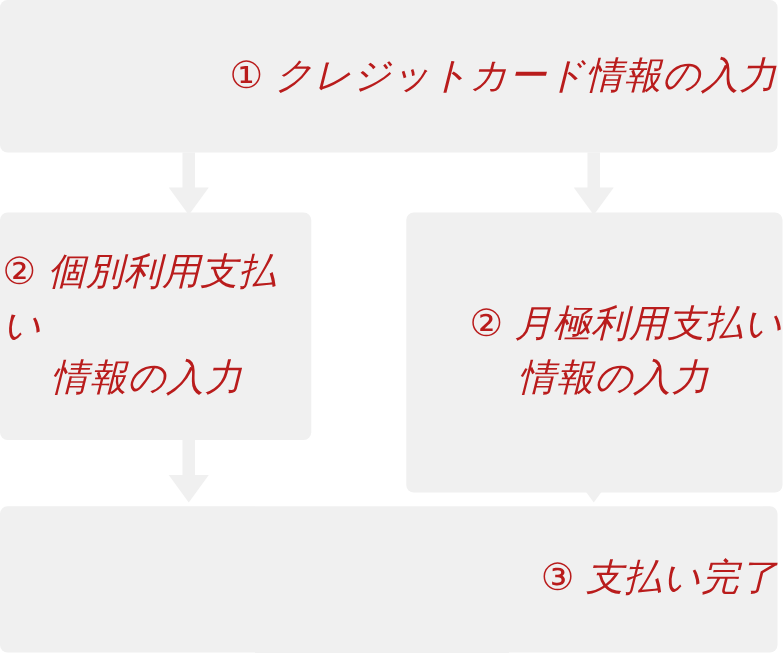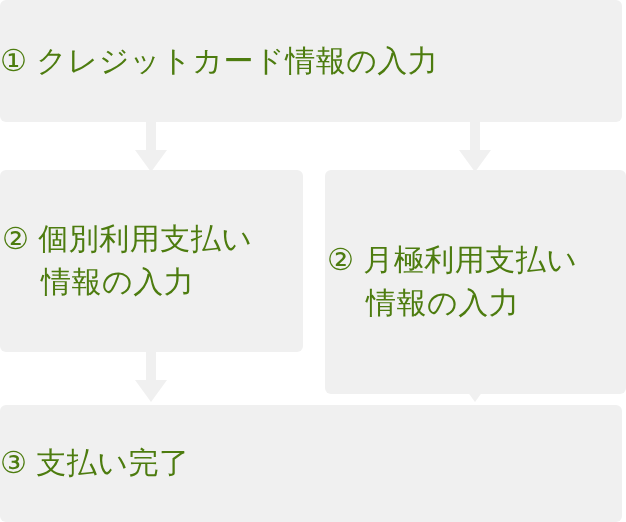--- a/index.html
+++ b/index.html
@@ -21,40 +21,41 @@
   }
 
   
   .box {
     position: absolute;
     background: #f0f0f0;
     border-radius: 6px;
     box-sizing: border-box;
     display: flex;
     align-items: center;
-    justify-content: flex-start;
+    justify-content: flex-end;
     text-align: center;
-    color: #4d7c0f;
+    color: #b91c1c;
     font-size: 30px;
     line-height: 1.42;
     letter-spacing: 0.5px;
     font-weight: 400;
+    font-style: italic;
   }
 
   .box-top {
     left: 0px;
     top: 0px;
     width: 622px;
     height: 122px;
   }
 
   .box-mid-left {
     left: 0px;
     top: 170px;
-    width: 303px;
+    width: 249px;
     height: 182px;
   }
 
   .box-mid-right {
     left: 325px;
     top: 170px;
     width: 301px;
     height: 224px;
   }
 

